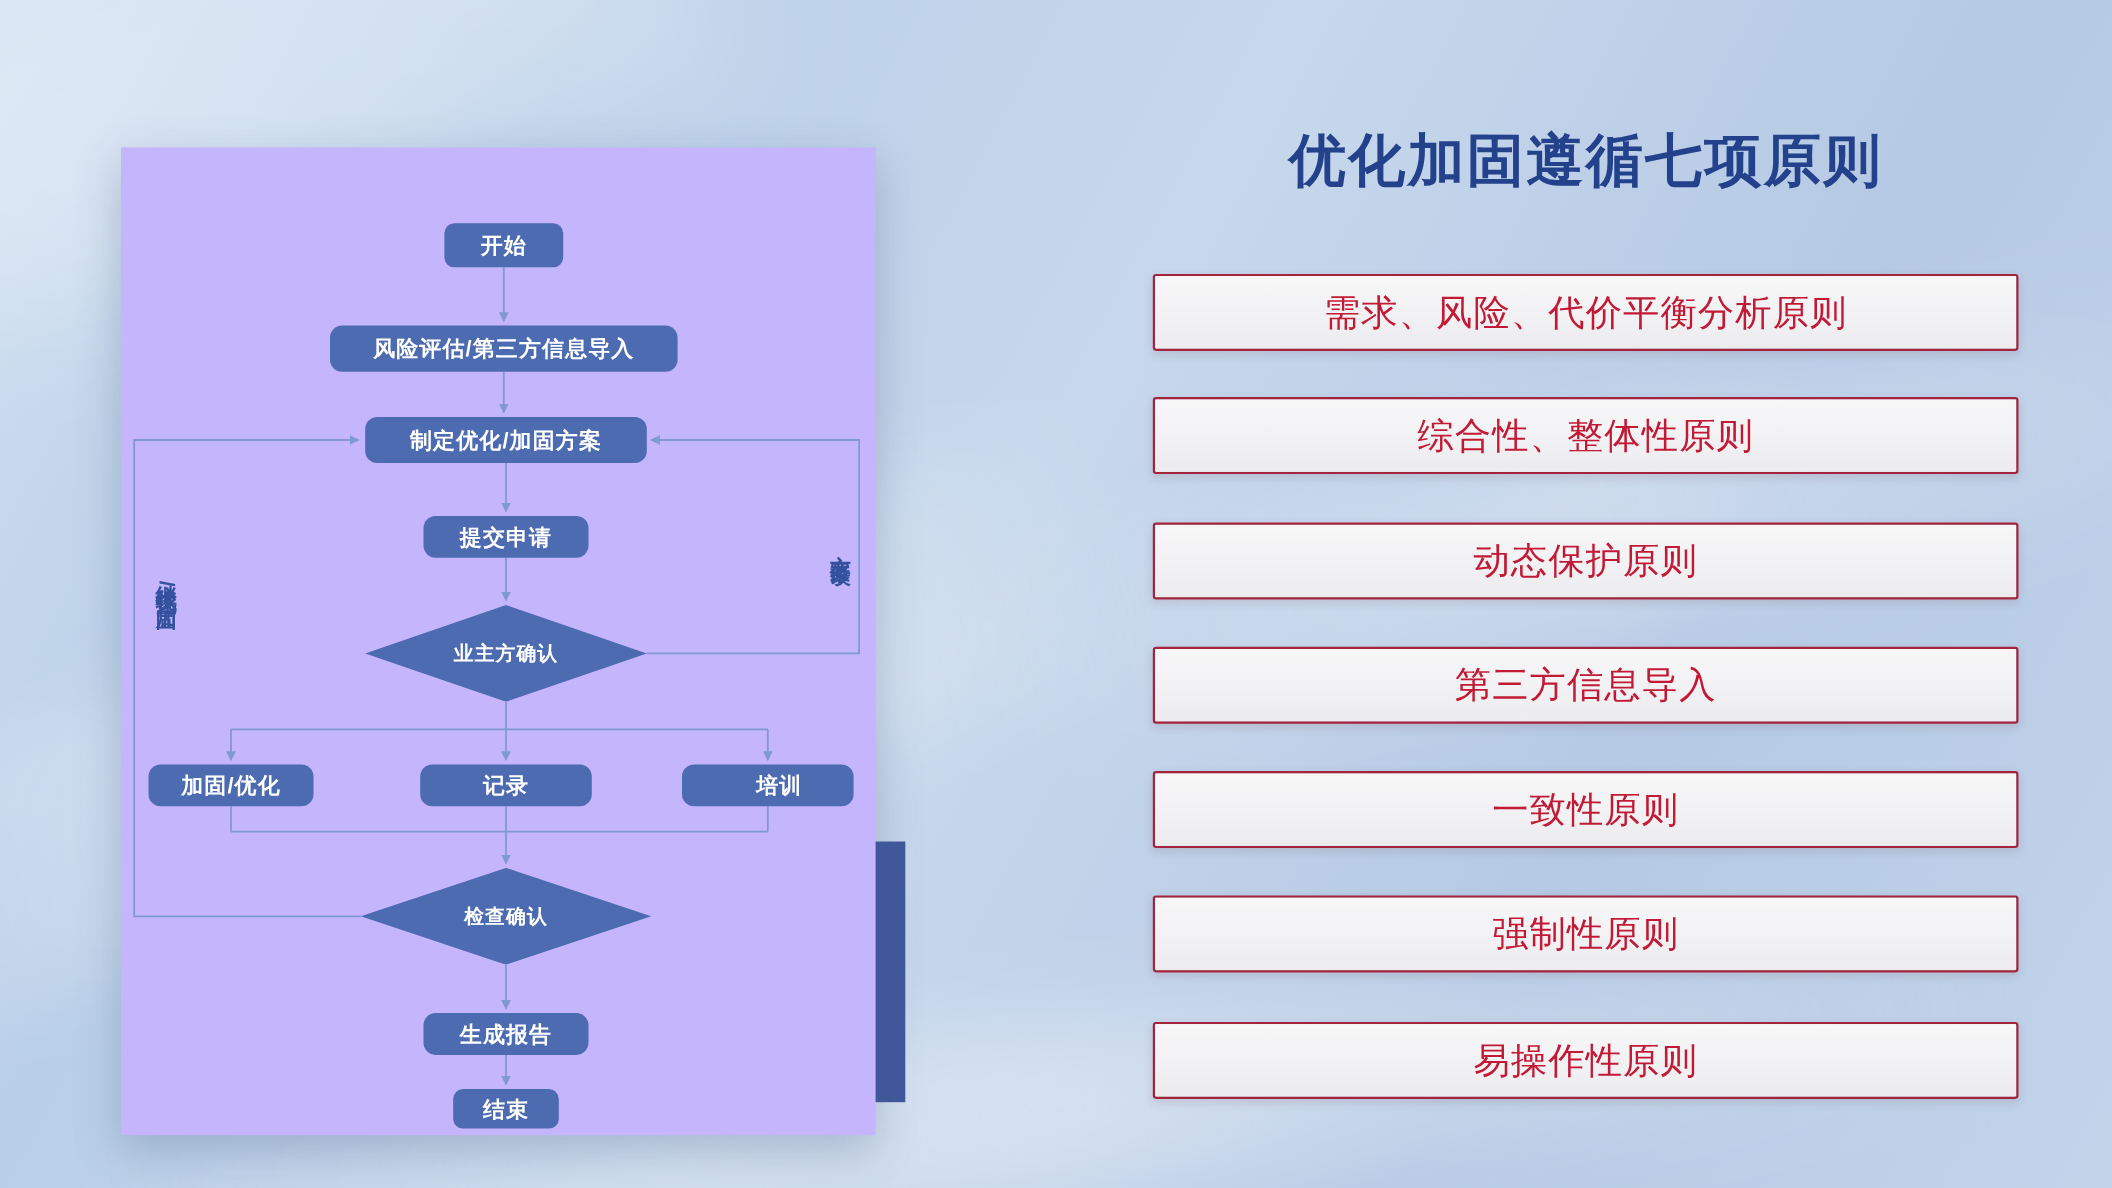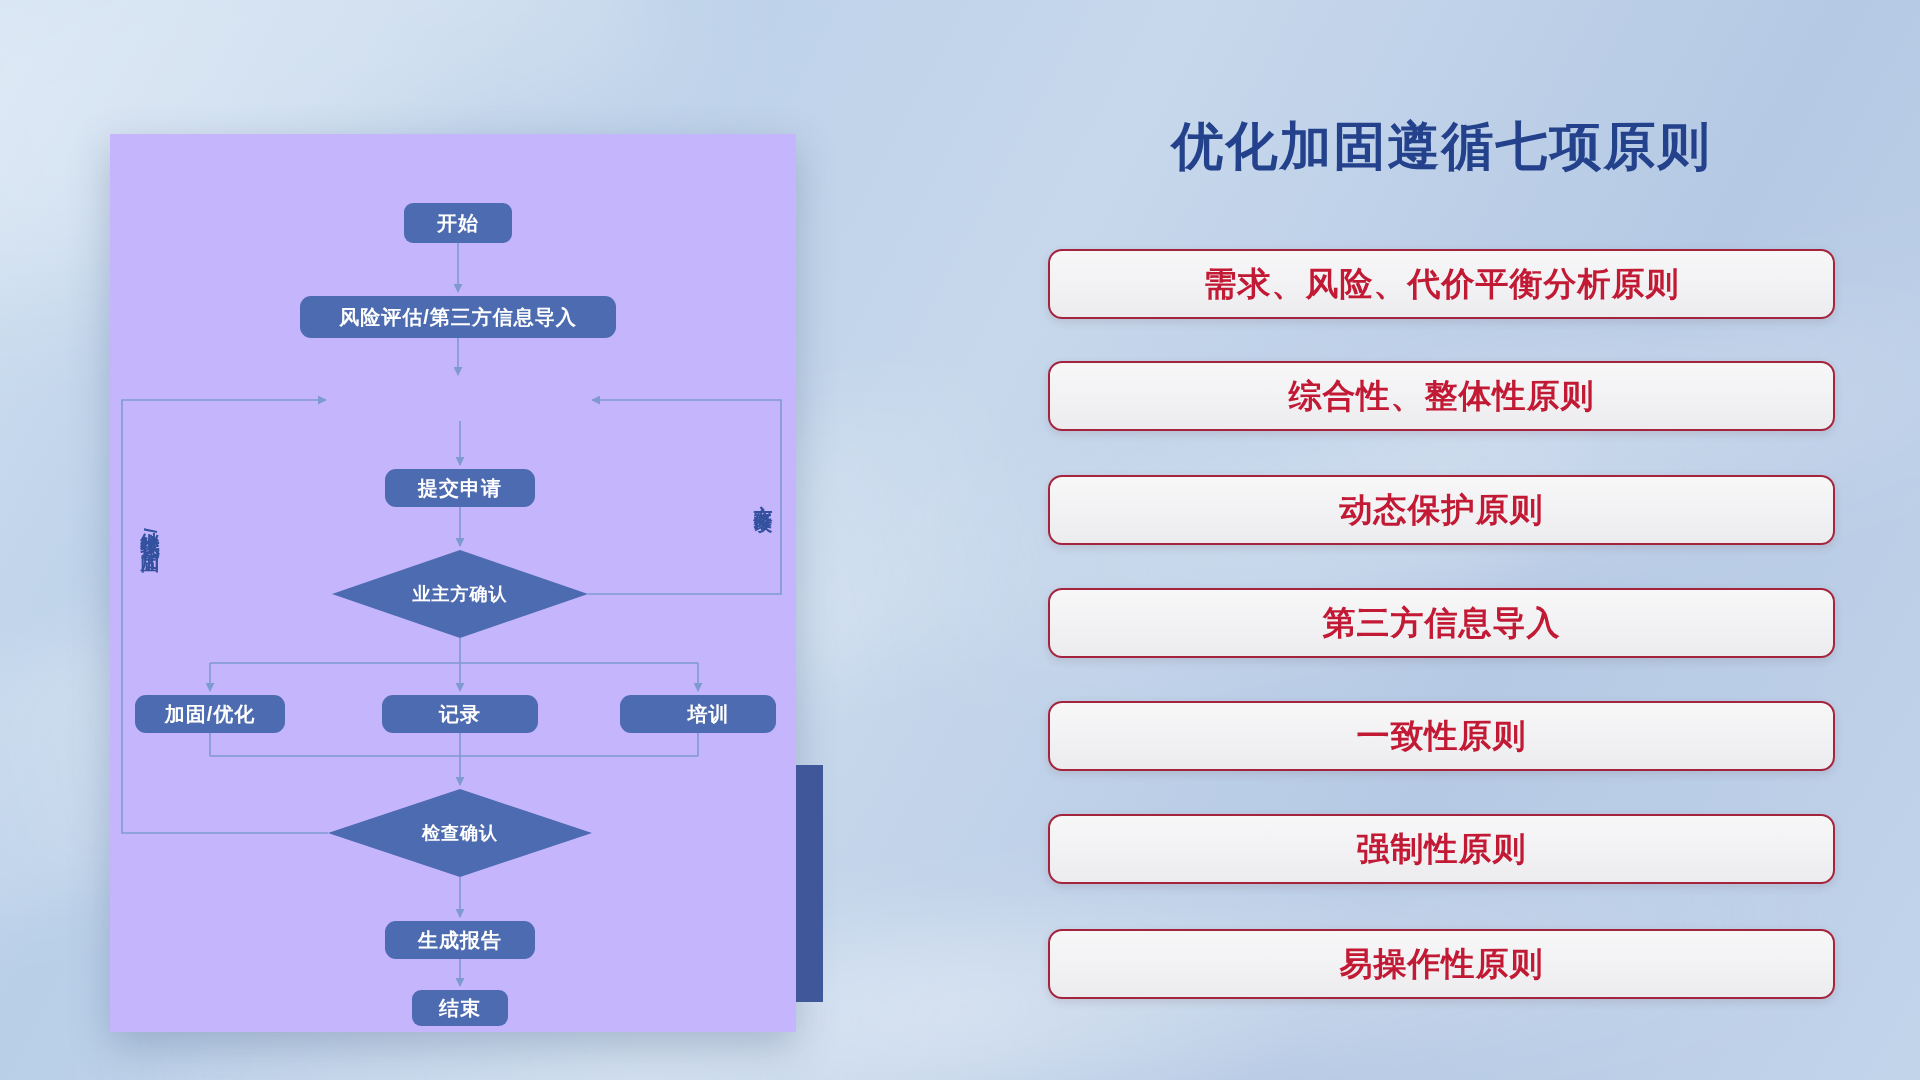--- a/index.html
+++ b/index.html
@@ -64,23 +64,23 @@
 
   .page-title {
     position: absolute; left: 1048px; top: 112px; width: 787px;
     text-align: center; font-size: 52px; font-weight: bold;
     letter-spacing: 2px; color: var(--title-text, #24418c); z-index: 2;
   }
   .principle {
     position: absolute; left: 1048px; width: 787px; height: 70px;
     background: linear-gradient(180deg, #f8f7f8, #ecebee);
     border: 2px solid var(--principle-border, #a5243d);
-    border-radius: 14px;
+    border-radius: 3px;
     display: flex; align-items: center; justify-content: center;
-    font-size: 33px; font-weight: bold; letter-spacing: 1px;
+    font-size: 33px; font-weight: normal; letter-spacing: 1px;
     color: var(--principle-text, #c21934);
     box-shadow: 0 3px 8px rgba(90, 50, 60, 0.14);
     z-index: 2; white-space: nowrap;
   }
 </style>
 </head>
 <body>
 
 <div class="streak s1"></div>
 <div class="streak s2"></div>
@@ -112,20 +112,21 @@
     <path d="M350 743 V783" marker-end="url(#arrow)"></path>
     <path d="M350 825 V852" marker-end="url(#arrow)"></path>
     <path d="M478 460 H671 V266 H482" marker-end="url(#arrow)"></path>
     <path d="M218 699 H12 V266 H216" marker-end="url(#arrow)"></path>
   </svg>
 
   <div class="node pill" style="left:294px; top:69px; width:108px; height:40px;">开始</div>
 
   <div class="node" style="left:190px; top:162px; width:316px; height:42px;">风险评估/第三方信息导入</div>
 
+  <div class="node" style="left:222px; top:245px; width:256px; height:42px;">制定优化/加固方案</div>
 
   <div class="node" style="left:275px; top:335px; width:150px; height:38px;">提交申请</div>
 
   <div class="diamond" style="left:222px; top:416px; width:256px; height:88px;">业主方确认</div>
 
   <div class="node" style="left:25px; top:561px; width:150px; height:38px;">加固/优化</div>
 
   <div class="node" style="left:272px; top:561px; width:156px; height:38px;">记录</div>
 
   <div class="node" style="left:510px; top:561px; width:156px; height:38px;padding-left:21px;">培训</div>

